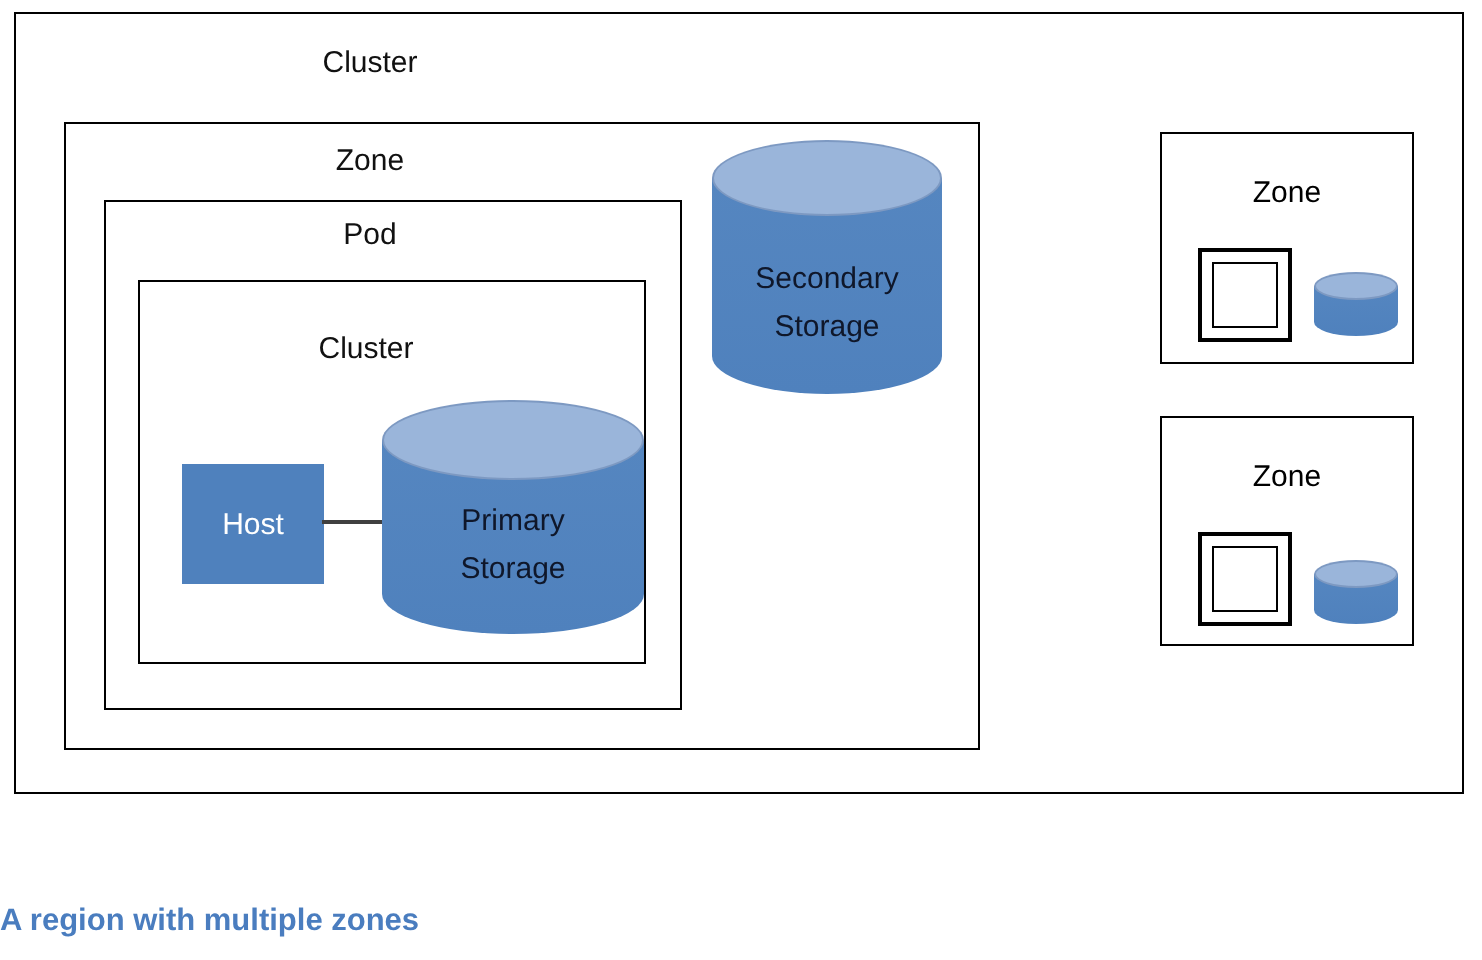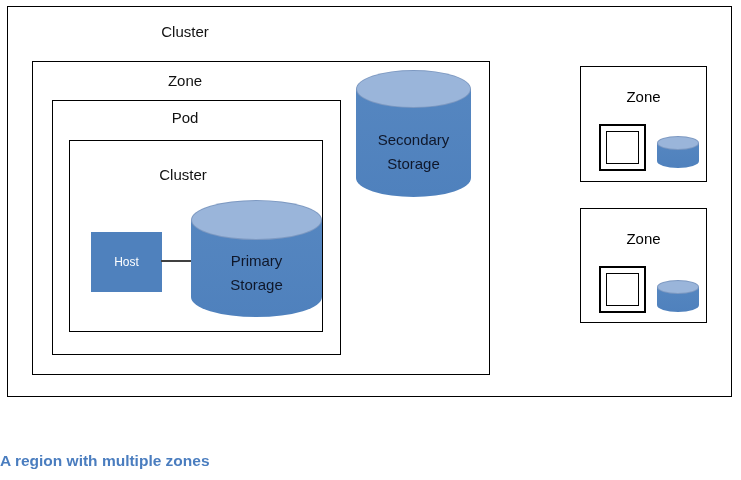--- a/index.html
+++ b/index.html
@@ -16,21 +16,21 @@
   #main-zone-box{left:32px;top:61px;width:458px;height:314px;}
   #main-zone-label{left:135px;top:72px;width:100px;}
   #pod-box{left:52px;top:100px;width:289px;height:255px;}
   #pod-label{left:145px;top:109px;width:80px;}
   #cluster-box{left:69px;top:140px;width:254px;height:192px;}
   #cluster-label{left:133px;top:166px;width:100px;}
 
   
   #host-box{
     position:absolute;left:91px;top:232px;width:71px;height:60px;
-    background:var(--shape-blue,#4f81bd);color:#fff;font-size:12px;
+    background:var(--shape-blue,#4f81bd);color:#fff;font-size:15px;
     display:flex;align-items:center;justify-content:center;
   }
   #host-connector{position:absolute;left:161px;top:260px;width:31px;height:2px;background:var(--connector-gray,#404040);}
 
   
   .cylinder{position:absolute;}
   .cyl-body{position:absolute;left:0;right:0;bottom:0;background:linear-gradient(180deg,#5586c0,var(--shape-blue,#4f81bd));}
   .cyl-top{position:absolute;left:0;right:0;top:0;background:var(--cyl-top-blue,#9ab5da);border-radius:50%;border:1px solid rgba(90,120,165,.45);box-sizing:border-box;}
   .cyl-label{position:absolute;left:0;right:0;color:#0f172a;font-size:15px;line-height:24px;text-align:center;}
 

